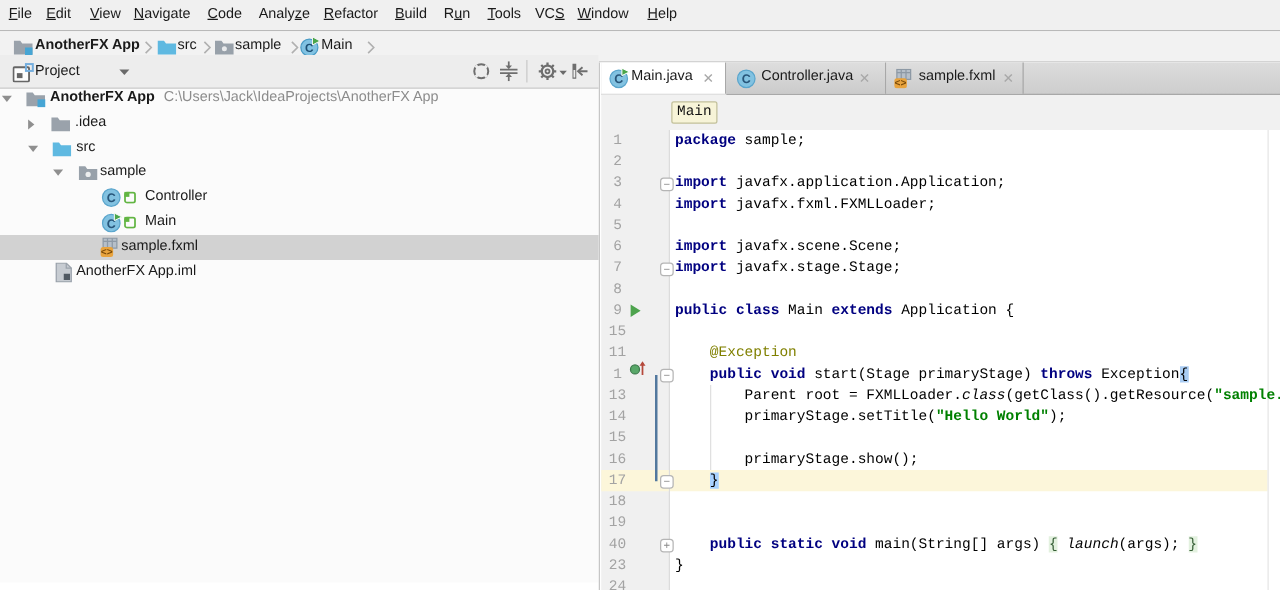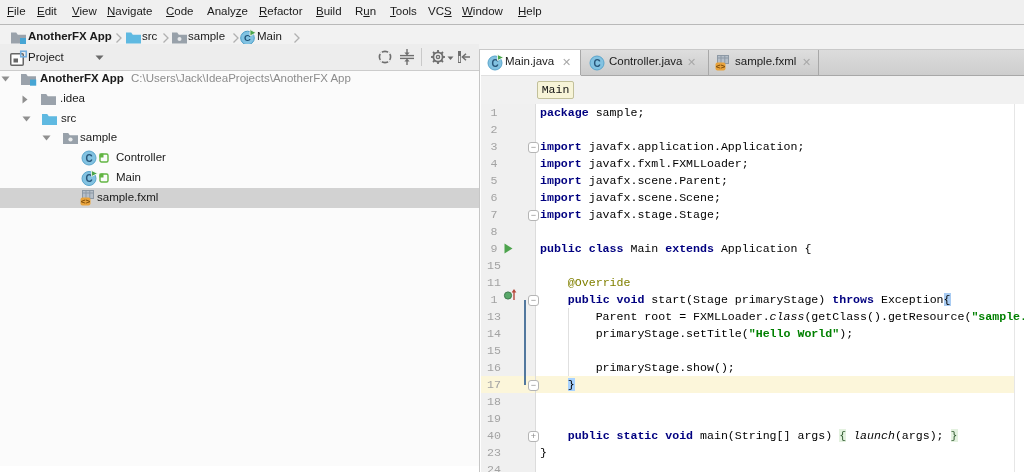--- a/index.html
+++ b/index.html
@@ -204,20 +204,28 @@
   </div>
   <div class="trow" style="top:143.7px;background:#d2d2d2">
     <svg class="abs" style="left:80px;top:2px" width="16" height="16">
         <rect x="2.5" y="0.5" width="11" height="8" fill="#b6bfc9" stroke="#8d99a5"></rect>
         <path d="M2.5 3 H13.5 M6 0.5 V8.5 M9.8 0.5 V8.5" stroke="#8d99a5" stroke-width="1"></path>
         <rect x="0.5" y="7.5" width="10" height="8" rx="2" fill="#e8a33d"></rect>
         <text x="5.5" y="14" font-size="8" font-family="Liberation Mono" font-weight="bold" fill="#7a4a08" text-anchor="middle">&lt;&gt;</text>
       </svg>
     <span class="txt" style="left:97px">sample.fxml</span>
   </div>
+  <div class="trow" style="top:163.5px">
+    <svg class="abs" style="left:44px;top:2px" width="14" height="16">
+        <path d="M1 0.5 H9 L13 4.5 V15.5 H1 z" fill="#c7ccd2" stroke="#9aa2ab"></path>
+        <path d="M9 0.5 V4.5 H13" fill="none" stroke="#9aa2ab"></path>
+        <rect x="7" y="9" width="5" height="5" fill="#515a63"></rect>
+      </svg>
+    <span class="txt" style="left:61px">AnotherFX App.iml</span>
+  </div>
 </div>
 <div id="editor" class="abs">
   <div id="tabbar" class="abs">
     <div class="abs" style="left:100px;top:25px;width:444px;height:1px;background:#a8a8a8"></div>
     <div class="abs" style="left:0;top:25px;width:100px;height:1px;background:#e0e0e0"></div>
     <div class="tab" style="left:0;width:100px;background:#ffffff">
       <svg class="abs" style="left:6px;top:4px" width="17" height="17">
           <circle cx="8" cy="9" r="7" fill="#82c2e1" stroke="#5aa5cc" stroke-width="1"></circle>
           <text x="8" y="12.6" font-size="10" font-family="Liberation Sans" font-weight="bold" fill="#28567a" text-anchor="middle">C</text>
           <path d="M10.5 0.5 L16.5 3.5 L10.5 6.5 z" fill="#4aa54a" stroke="#fff" stroke-width="0.8"></path>
@@ -286,25 +294,24 @@
         <path d="M8.6 5.5 L11 2 L13.4 5.5 z" fill="#b5493c"></path>
       </svg>
     <div class="fm" style="top:38px">−</div>
     <div class="fm" style="top:106px">−</div>
     <div class="fm" style="top:191px">−</div>
     <div class="fm" style="top:276px">−</div>
     <div class="fm" style="top:327px">+</div>
     <div class="cl" style="top:0"><span class="kw">package</span> sample;</div>
     <div class="cl" style="top:34px"><span class="kw">import</span> javafx.application.Application;</div>
     <div class="cl" style="top:51px"><span class="kw">import</span> javafx.fxml.FXMLLoader;</div>
-    <div class="cl" style="top:68px"><span class="kw">import</span> javafx.scene.Parent;</div>
     <div class="cl" style="top:85px"><span class="kw">import</span> javafx.scene.Scene;</div>
     <div class="cl" style="top:102px"><span class="kw">import</span> javafx.stage.Stage;</div>
     <div class="cl" style="top:136px"><span class="kw">public class</span> Main <span class="kw">extends</span> Application {</div>
-    <div class="cl" style="top:170px">    <span class="ann">@Override</span></div>
+    <div class="cl" style="top:170px">    <span class="ann">@Exception</span></div>
     <div class="cl" style="top:187px">    <span class="kw">public void</span> start(Stage primaryStage) <span class="kw">throws</span> Exception<span style="background:#a9ccf3">{</span></div>
     <div class="cl" style="top:204px">        Parent root = FXMLLoader.<span class="it">class</span>(getClass().getResource(<span class="str">"sample.fxml"));</span></div>
     <div class="cl" style="top:221px">        primaryStage.setTitle(<span class="str">"Hello World"</span>);</div>
     <div class="cl" style="top:255px">        primaryStage.show();</div>
     <div class="cl" style="top:272px">    <span style="background:#a8d2ff">}</span></div>
     <div class="cl" style="top:323px">    <span class="kw">public static void</span> main(String[] args) <span class="fold">{</span> <span class="it">launch</span>(args); <span class="fold">}</span></div>
     <div class="cl" style="top:340px">}</div>
   </div>
 </div>
 

